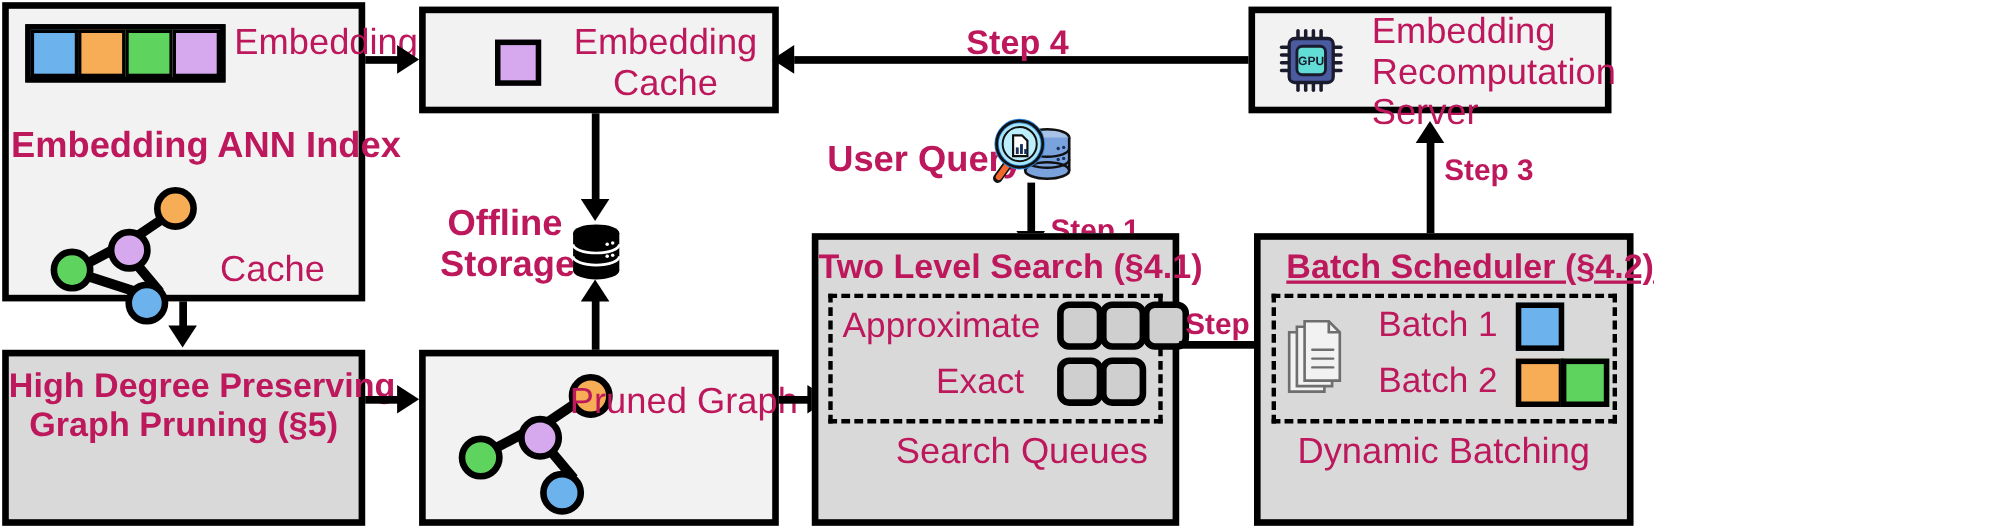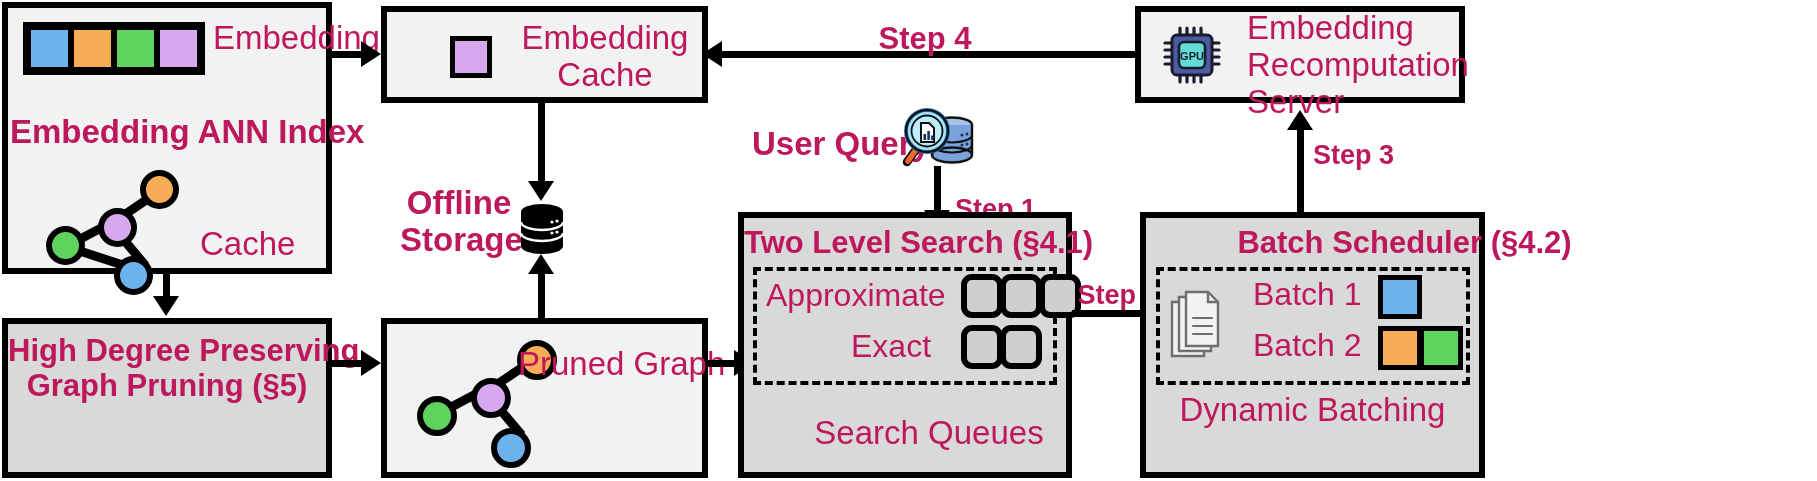--- a/index.html
+++ b/index.html
@@ -204,28 +204,28 @@
 
   <div class="lbl" style="left:766px;top:278px;font-size:32px;text-align:center;">Approximate</div>
   <div class="slot" style="left:961px;top:274px;width:42px;height:44px;"></div>
   <div class="slot" style="left:1000px;top:274px;width:42px;height:44px;"></div>
   <div class="slot" style="left:1039px;top:274px;width:42px;height:44px;"></div>
 
   <div class="lbl" style="left:851px;top:329px;font-size:32px;">Exact</div>
   <div class="slot" style="left:961px;top:325px;width:42px;height:44px;"></div>
   <div class="slot" style="left:1000px;top:325px;width:42px;height:44px;"></div>
 
-  <div class="lbl ctr" style="left:744px;top:392px;width:370px;font-size:33px;margin-top:23px;">Search Queues</div>
+  <div class="lbl ctr" style="left:744px;top:392px;width:370px;font-size:33px;">Search Queues</div>
 
   <div class="ln hln" style="left:1072px;top:310px;width:70px;"></div>
   <div class="ah ah-r" style="left:1140px;top:300px;"></div>
   <div class="lbl ctr bold" style="left:1068px;top:280px;width:100px;font-size:27px;">Step 2</div>
 
   <div class="box shaded" style="left:1140px;top:212px;width:345px;height:266px;"></div>
-  <div class="lbl ctr bold" style="left:1214px;top:226px;width:381px;font-size:31px;">Batch Scheduler (§4.2)</div>
+  <div class="lbl ctr bold" style="left:1146px;top:226px;width:381px;font-size:31px;text-decoration:underline;">Batch Scheduler (§4.2)</div>
 
   <div class="dashbox" style="left:1156px;top:267px;width:314px;height:118px;"></div>
 
   <div style="position:absolute;left:1168px;top:288px;width:58px;height:76px;">
     <svg viewBox="0 0 58 76" width="58" height="76">
       <g fill="#f2f2f2" stroke="#6e6e6e" stroke-width="2.4">
         <path d="M4 14 h22 l10 10 v44 h-32 z"></path>
         <path d="M11 9 h22 l10 10 v44 h-32 z"></path>
         <path d="M18 4 h22 l10 10 v44 h-32 z"></path>
       </g>

